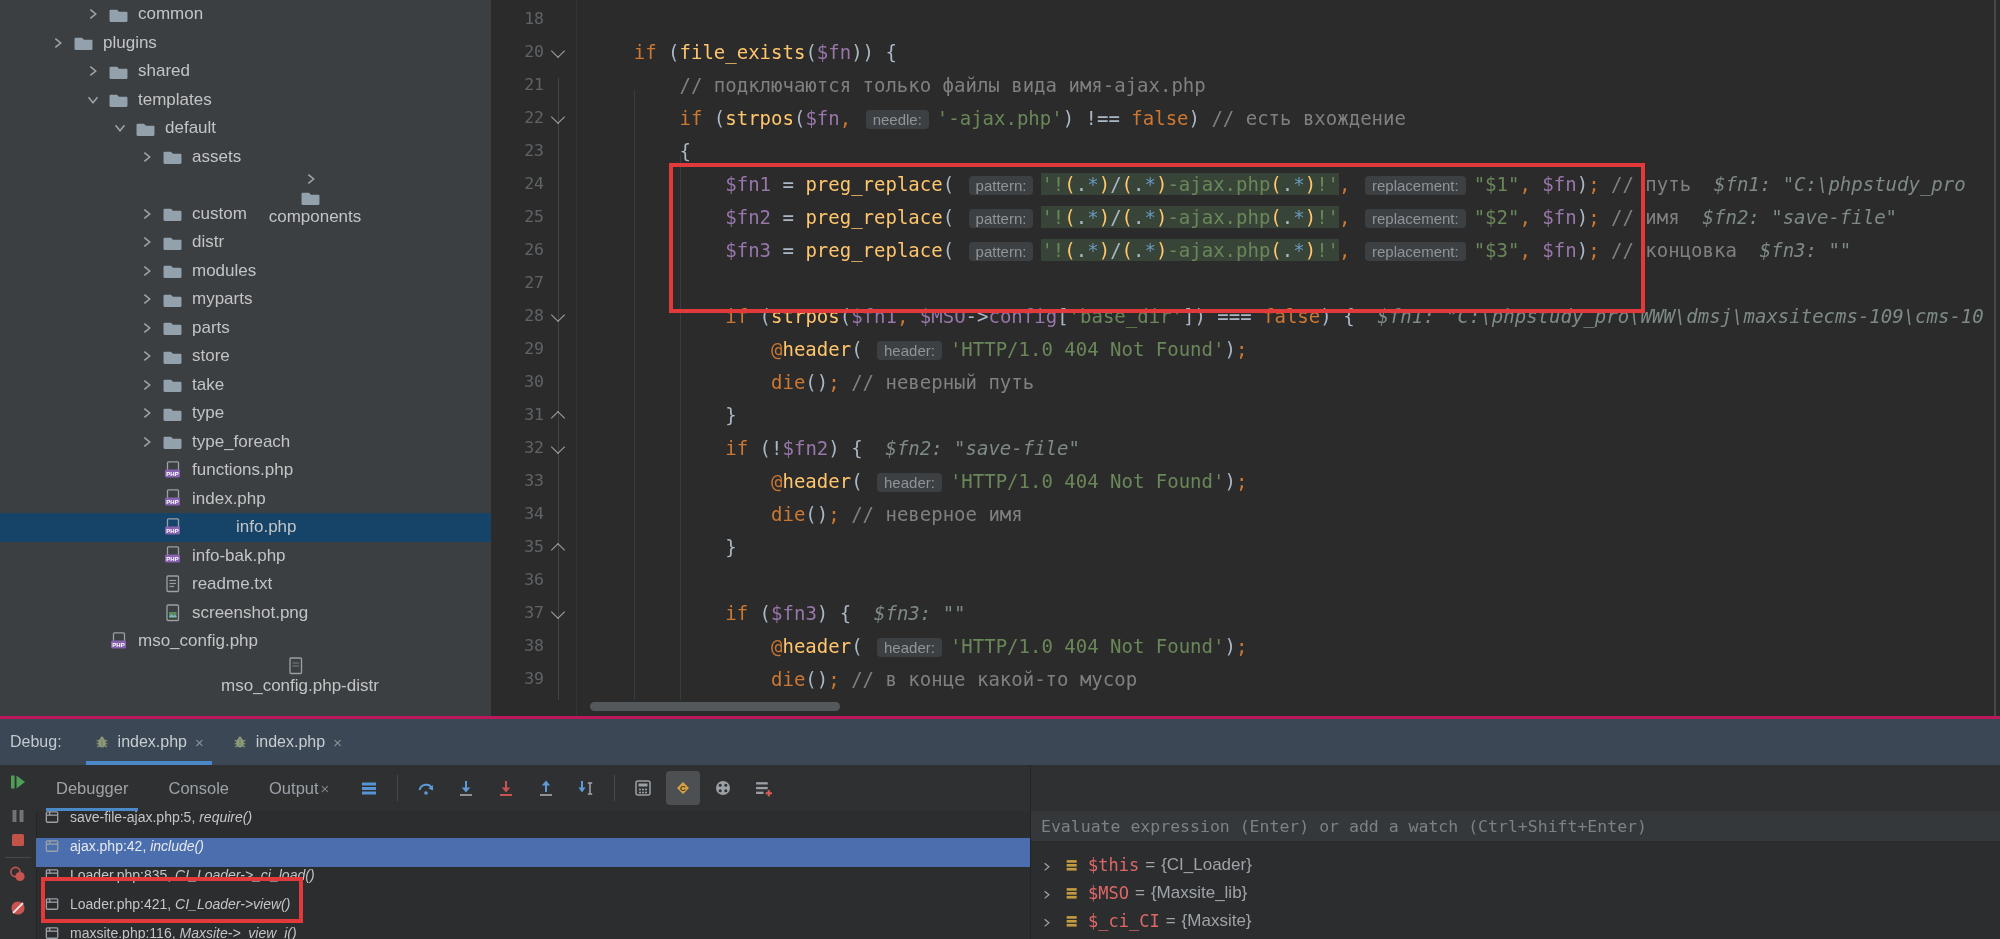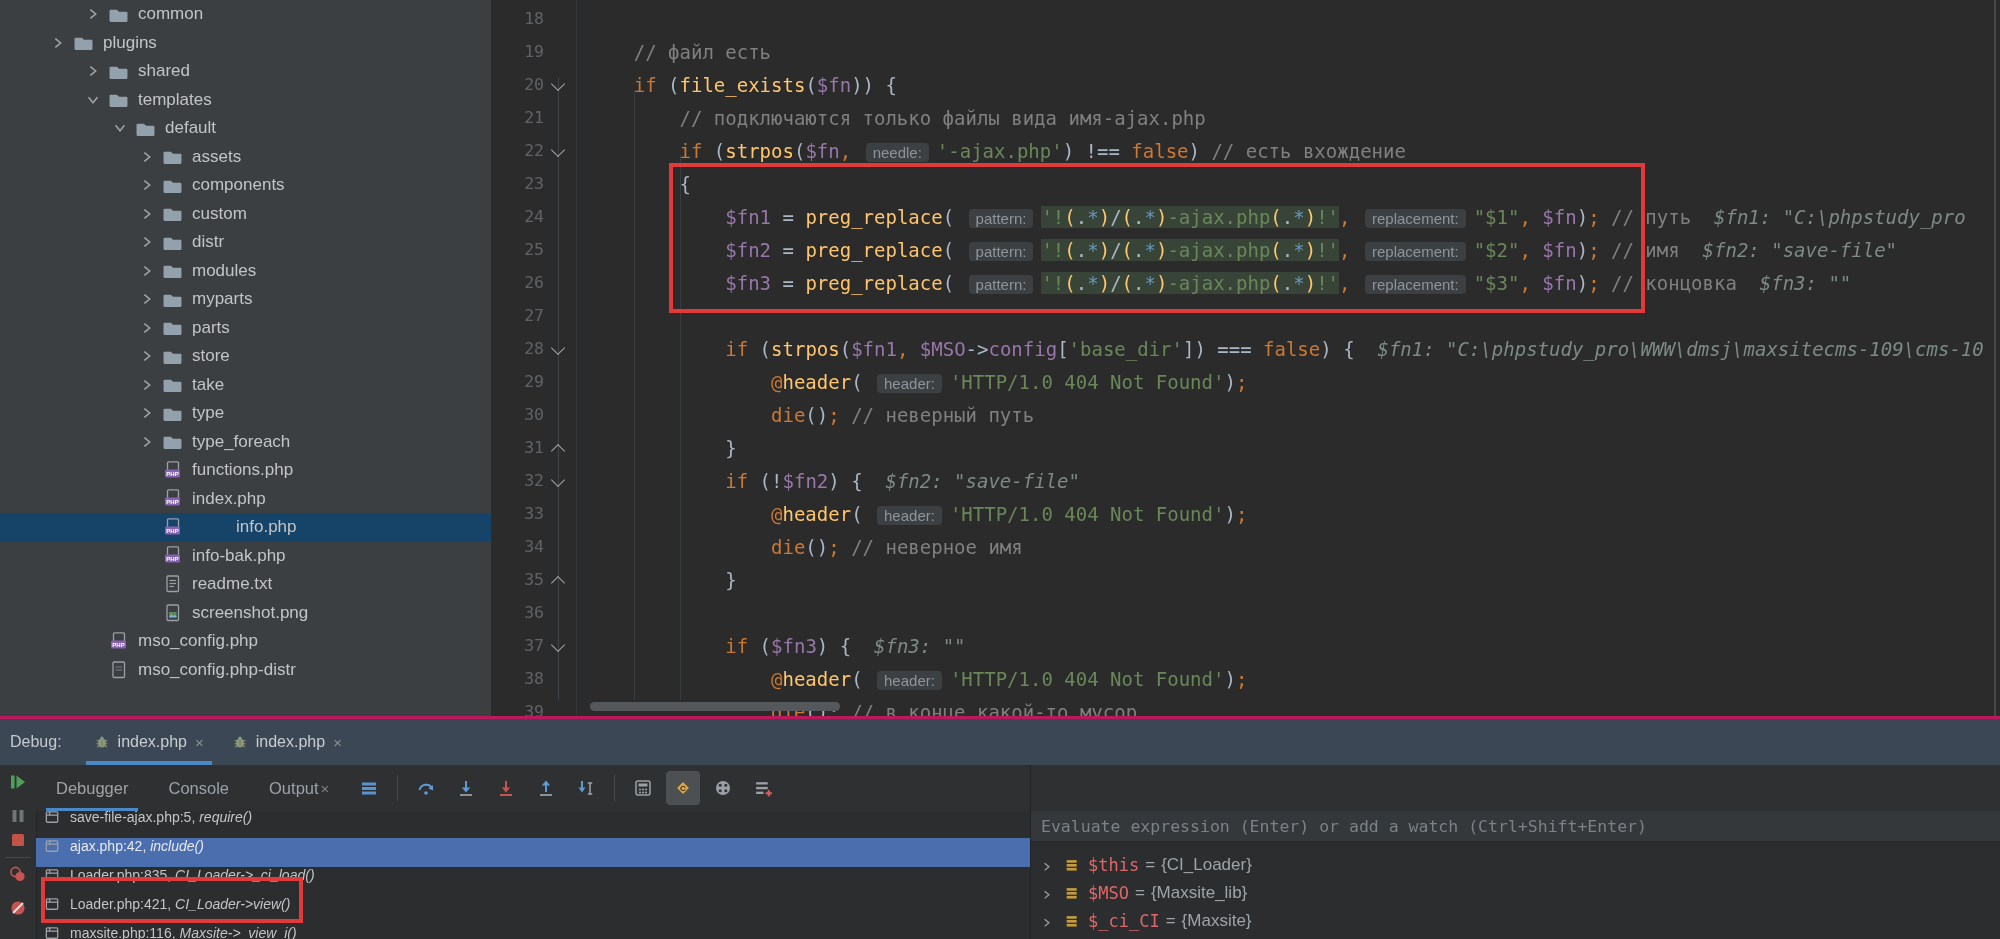--- a/index.html
+++ b/index.html
@@ -153,21 +153,21 @@
             <polyline points="6,4 12,9 6,14" fill="none" stroke="#9da3a9" stroke-width="1.8"></polyline>
           </svg>
         </span>
         <span class="tw-icon">
           <svg width="19" height="19" viewBox="0 0 18 18">
             <path d="M1.5 4.5h6l2 2h7a1 1 0 0 1 1 1v7.5a1 1 0 0 1-1 1h-15a1 1 0 0 1-1-1V5.5a1 1 0 0 1 1-1z" fill="#93a1ad"></path>
           </svg>
         </span>
         <span>assets</span>
       </div>
-      <div class="tree-row" style="padding-left: 139px;">
+      <div class="tree-row" style="padding-left: 139px; flex-direction: column;">
         <span class="tw-chev">
           <svg width="16" height="16" viewBox="0 0 18 18">
             <polyline points="6,4 12,9 6,14" fill="none" stroke="#9da3a9" stroke-width="1.8"></polyline>
           </svg>
         </span>
         <span class="tw-icon">
           <svg width="19" height="19" viewBox="0 0 18 18">
             <path d="M1.5 4.5h6l2 2h7a1 1 0 0 1 1 1v7.5a1 1 0 0 1-1 1h-15a1 1 0 0 1-1-1V5.5a1 1 0 0 1 1-1z" fill="#93a1ad"></path>
           </svg>
         </span>
@@ -354,45 +354,40 @@
       <div class="tree-row" style="padding-left: 109px;">
         <span class="tw-icon">
           <span class="php-badge"><svg width="19" height="18" viewBox="0 0 18 18">
               <rect x="4" y="0.8" width="11" height="14" rx="1" fill="none" stroke="#9aa0a6" stroke-width="1.3"></rect>
               <rect x="1.5" y="8.5" width="15" height="8" rx="1.5" fill="#8662b0"></rect>
               <text x="9" y="14.8" font-size="6" font-weight="bold" fill="#ffffff" text-anchor="middle" font-family="Liberation Sans,sans-serif">PHP</text>
             </svg></span>
         </span>
         <span>mso_config.php</span>
       </div>
-      <div class="tree-row" style="padding-left: 109px;">
+      <div class="tree-row" style="padding-left: 109px; flex-direction: column;">
         <span class="tw-icon">
           <svg width="19" height="18" viewBox="0 0 18 18">
             <rect x="3.5" y="1" width="11.5" height="15.5" rx="1" fill="none" stroke="#9aa0a6" stroke-width="1.3"></rect>
             <line x1="6" y1="6" x2="12.5" y2="6" stroke="#707478" stroke-width="1.2"></line>
             <line x1="6" y1="9" x2="12.5" y2="9" stroke="#707478" stroke-width="1.2"></line>
           </svg>
         </span>
         <span>mso_config.php-distr</span>
       </div>
     </div>
 
   <div id="editor">
     <div id="gutter-line"></div>
     <div id="fold-scope"></div>
     <div id="code">
         <div class="code-line">
           <span class="lnum">18</span>
           <span class="foldc"></span>
           <span class="code-text"></span>
-        </div>
-        <div class="code-line">
-          <span class="lnum">19</span>
-          <span class="foldc"></span>
-          <span class="code-text"><span class="sg-c">    // файл есть</span></span>
         </div>
         <div class="code-line">
           <span class="lnum">20</span>
           <span class="foldc">
             <span class="fold-mark fold-down"></span>
           </span>
           <span class="code-text"><span class="sg-d">    </span><span class="sg-k">if</span><span class="sg-d"> (</span><span class="sg-f">file_exists</span><span class="sg-d">(</span><span class="sg-v">$fn</span><span class="sg-d">)) {</span></span>
         </div>
         <div class="code-line">
           <span class="lnum">21</span>

